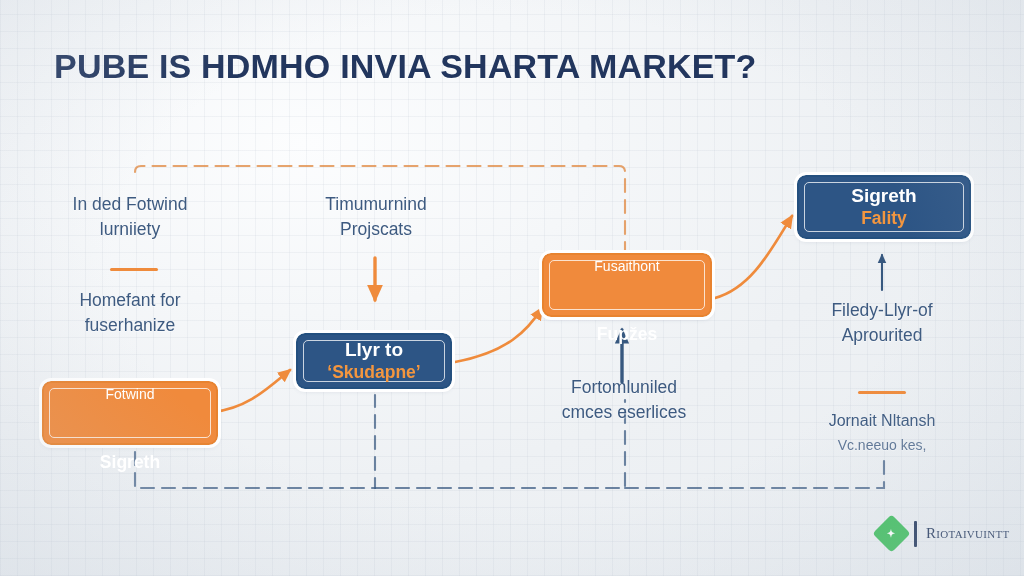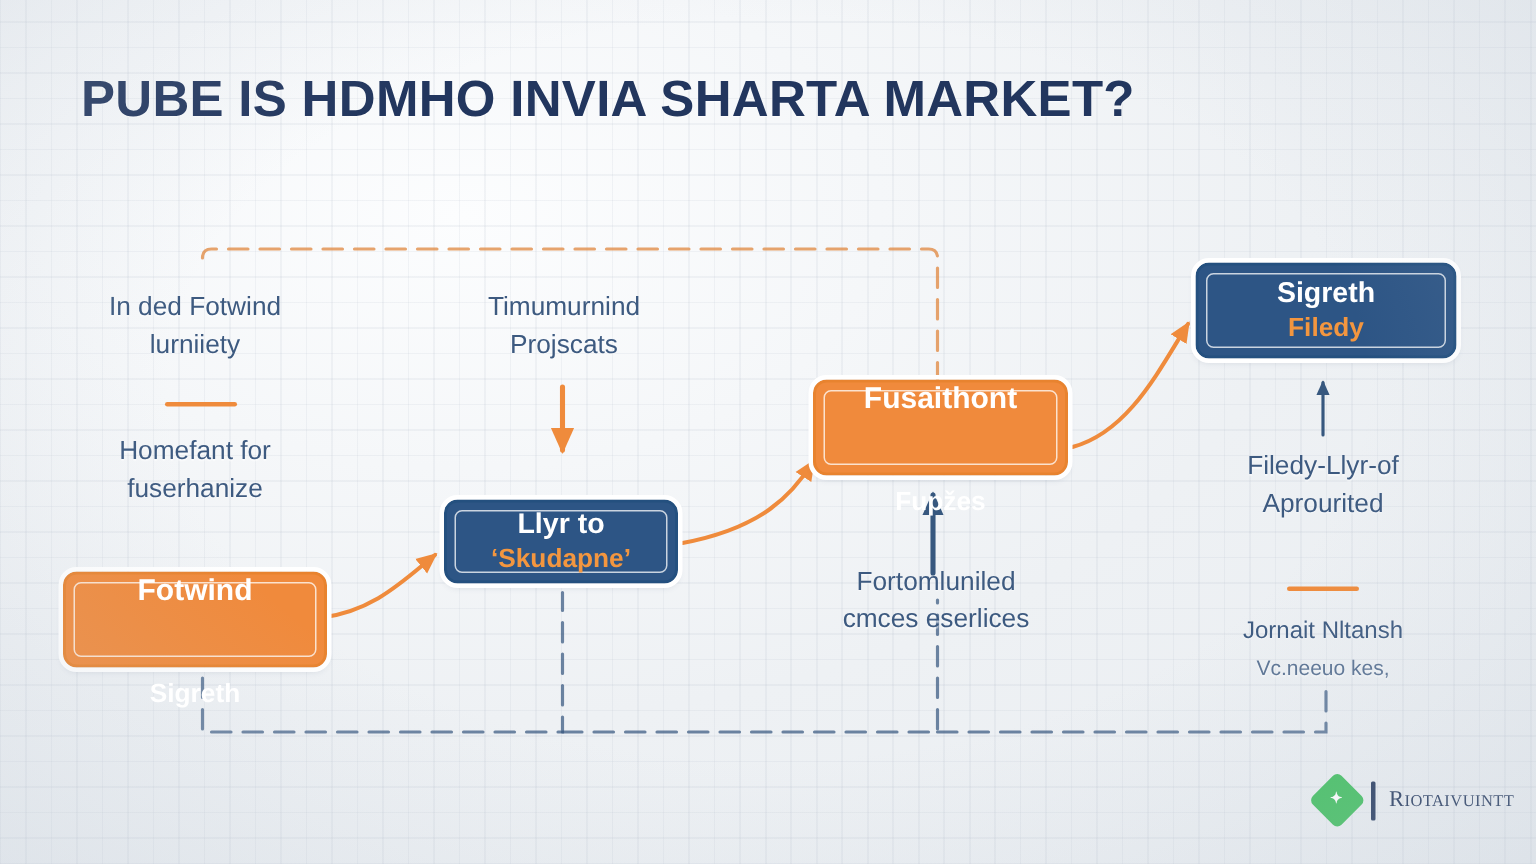--- a/index.html
+++ b/index.html
@@ -76,21 +76,21 @@
     outline:3px solid #ffffff;
   }
   .node.blue .lbl.a { color:#ffffff; font-weight:bold; font-size:19px; }
   .node.blue .lbl.b { color:#f3963f; font-weight:bold; font-size:17.5px; }
 
   .node.orange {
     background:#f08a3c;
     border:2.5px solid #e8832f;
     outline:3px solid #ffffff;
   }
-  .node.orange .lbl.a { color:#ffffff; font-weight:bold; font-size:20px;margin-top:31px; }
+  .node.orange .lbl.a { color:#ffffff; font-weight:normal; font-size:14px;margin-top:31px; }
   .node.orange .lbl.b { color:#ffffff; font-weight:bold; font-size:17.5px;margin-top:45px; }
 
   
   #logo { position:absolute; left:878px; top:520px; display:flex; align-items:center; gap:9px; }
   #logo .diamond {
     width:27px; height:27px; background:#46c064;
     transform:rotate(45deg); border-radius:4px;
     display:flex; align-items:center; justify-content:center;
   }
   #logo .diamond span {
@@ -188,21 +188,21 @@
 
   <div class="node orange" style="left:542px; top:253px; width:170px; height:64px;">
     <span class="inner"></span>
     <span class="lbl a">Fusaithont</span>
     <span class="lbl b">Fupžes</span>
   </div>
 
   <div class="node blue" style="left:797px; top:175px; width:174px; height:64px;">
     <span class="inner"></span>
     <span class="lbl a">Sigreth</span>
-    <span class="lbl b">Filedy</span>
+    <span class="lbl b">Fality</span>
   </div>
 
   <div id="logo">
     <span class="diamond">
       <span>✦</span>
     </span>
     <span class="bar"></span>
     <span class="wordmark">Riotaivuintt</span>
   </div>
 

